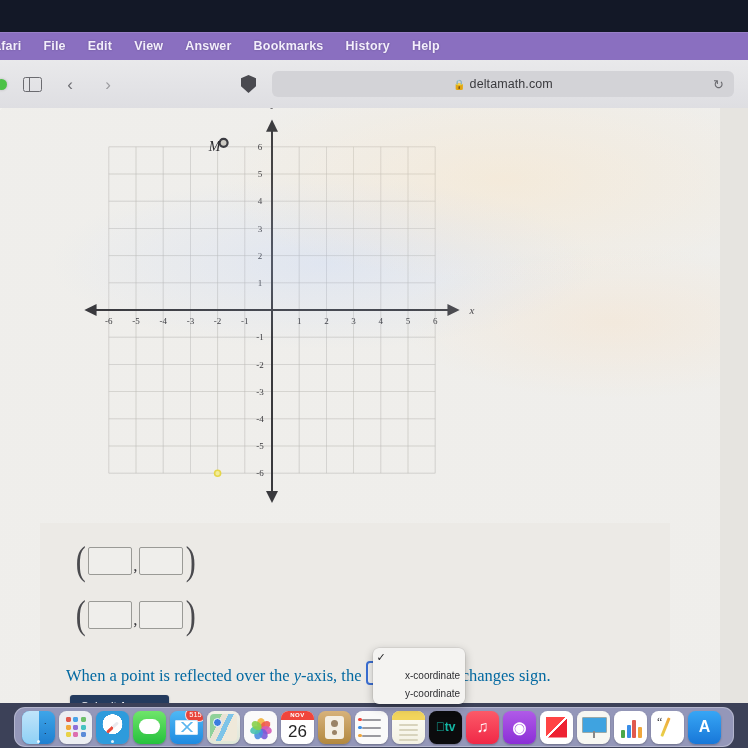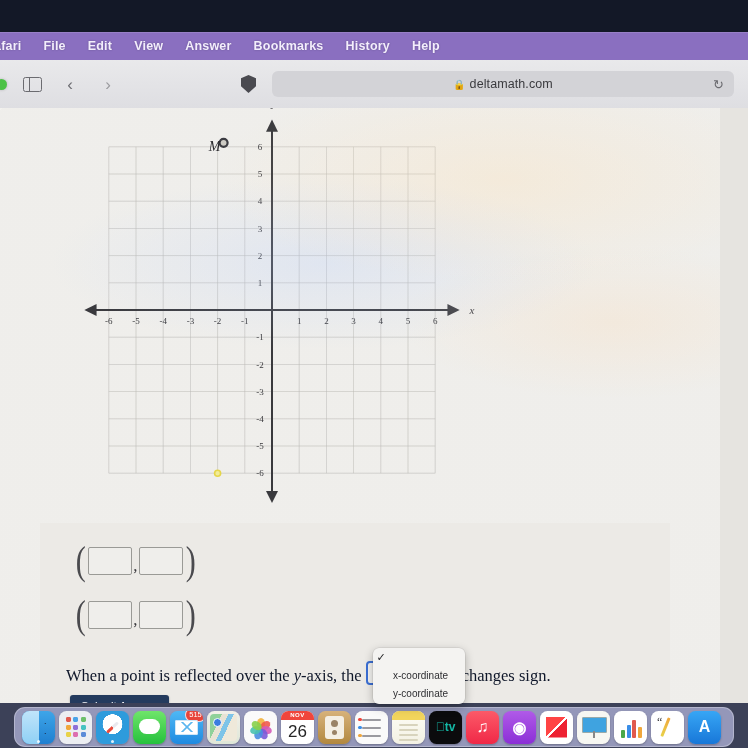--- a/index.html
+++ b/index.html
@@ -105,21 +105,21 @@
     transform:scaleX(.75);display:inline-block;margin:0 1px;
   }
   .ansbox{
     width:42px;height:26px;background:#efeeeb;
     border:1px solid #9a9a96;border-radius:2px;
     display:inline-block;
   }
   .comma{font-family:"Liberation Serif", serif;font-size:17px;color:#3a3a3e;margin:10px 1px 0 1px;line-height:0;}
   .sentence{
     position:absolute;left:26px;top:138px;
-    font-family:"Liberation Serif", serif;font-size:16.5px;color:#0f172a;
+    font-family:"Liberation Serif", serif;font-size:16.5px;color:#0369a1;
     white-space:nowrap;
   }
   .sentence i{font-style:italic;}
   .selectbox{
     display:inline-block;width:92px;height:20px;vertical-align:-4px;
     border:2px solid #3b6fd4;border-radius:4px;background:#f4f3f1;
   }
   .submit{
     position:absolute;left:30px;top:172px;
     background:#243b5e;color:#fff;font-size:11.5px;
@@ -132,21 +132,21 @@
     background:#f4f3f1;border-radius:6px;
     box-shadow:0 3px 10px rgba(0,0,0,.28), 0 0 0 .5px rgba(0,0,0,.10);
     overflow:hidden;z-index:40;
   }
   .dd-item{
     height:18px;display:flex;align-items:center;
     font-size:10px;color:#2e2e32;padding-left:9px;white-space:nowrap;
   }
   .dd-item.first{padding-left:2px;color:#1b1b1e;font-size:11px;}
   .dd-item.first .ck{width:12px;text-align:center;}
-  .dd-item.opt{padding-left:20px;}
+  .dd-item.opt{padding-left:32px;}
   
   .cursor{
     position:absolute;left:533px;top:613px;width:0;height:0;z-index:60;
   }
   
   .dockzone{
     position:absolute;left:0;top:703px;width:748px;height:45px;
     background:#3c4158;
   }
   .dock{

